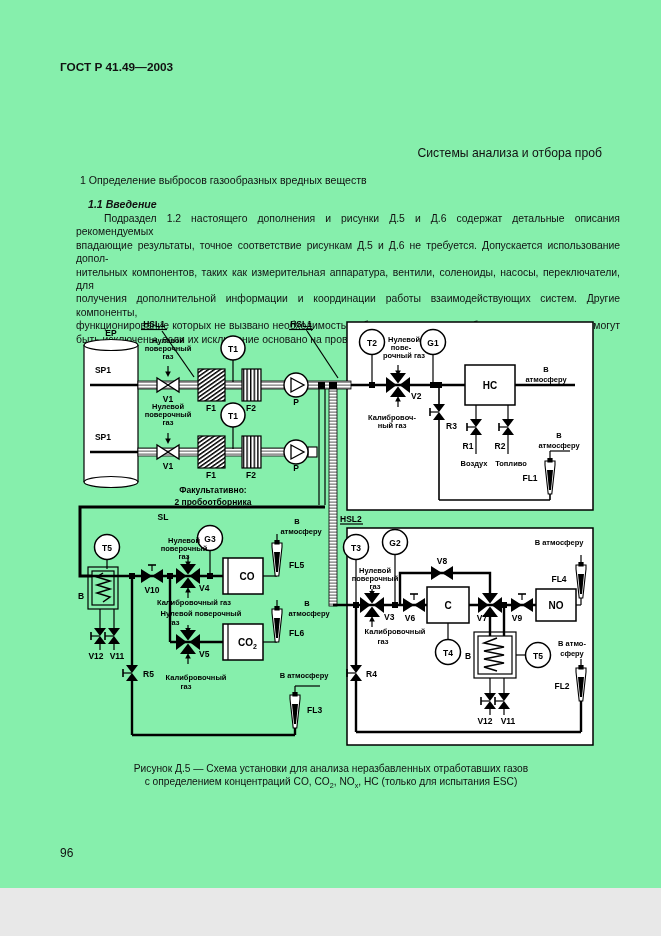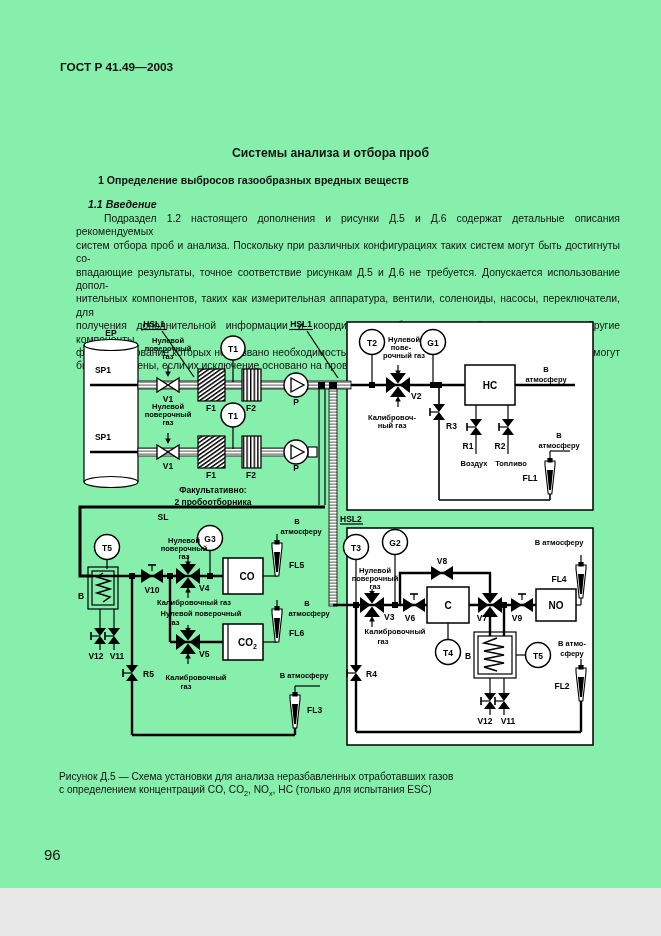--- a/index.html
+++ b/index.html
@@ -1,32 +1,32 @@
 <!DOCTYPE html>
 <html><head>
 <meta charset="utf-8">
 <style>
   html,body{margin:0;padding:0;background:#e8e8e8;}
   .page{position:relative;width:661px;height:888px;background:#86efac;overflow:hidden;
         font-family:"Liberation Sans", sans-serif;color:#111;}
   .hdr{position:absolute;left:60px;top:60px;font-size:11.8px;font-weight:bold;}
   .supp{position:absolute;left:59px;top:95px;width:543px;text-align:center;
         font-size:10.8px;font-weight:bold;line-height:13px;}
-  .ttl{position:absolute;left:59px;top:146px;width:543px;text-align:center;
-       font-size:12.2px;font-weight:bold;}
-  .h1{position:absolute;left:98px;top:174px;font-size:10.6px;font-weight:bold;}
+  .ttl{position:absolute;left:59px;top:146px;width:543px;text-align:right;
+       font-size:12.2px;font-weight:normal;}
+  .h1{position:absolute;left:80px;top:174px;font-size:10.6px;font-weight:normal;}
   .h2{position:absolute;left:88px;top:198px;font-size:10.6px;font-weight:bold;font-style:italic;}
   .para{position:absolute;left:76px;top:212px;width:544px;font-size:10.4px;line-height:13.4px;}
   .para .ln{text-align:justify;text-align-last:justify;white-space:normal;}
   .para .ln.first{text-indent:28px;}
   .para .ln.last{text-align-last:left;}
-  .cap{position:absolute;left:59px;top:762px;width:544px;
-       font-size:10.2px;line-height:13.2px;margin-top:8px;}
+  .cap{position:absolute;left:59px;top:762px;width:544px;text-align:center;
+       font-size:10.2px;line-height:13.2px;}
   .cap sub{font-size:7.2px;}
-  .pnum{position:absolute;left:44px;top:846px;font-size:15px;}
+  .pnum{position:absolute;left:60px;top:846px;font-size:12px;}
   svg{position:absolute;left:70px;top:312px;}
   svg text{font-family:"Liberation Sans", sans-serif;fill:#000;}
   .w{font-size:7.5px;font-weight:bold;}
   .id{font-size:8.5px;font-weight:bold;}
   .bx{font-size:10px;font-weight:bold;}
   .p2{stroke:#000;stroke-width:2.4;fill:none;}
   .p3{stroke:#000;stroke-width:3;fill:none;}
   .p1{stroke:#000;stroke-width:1.2;fill:none;}
   .p15{stroke:#000;stroke-width:1.6;fill:none;}
   .bo{fill:#fff;stroke:#000;stroke-width:1.5;}
@@ -37,21 +37,20 @@
 
 <div class="page">
 
   <div class="hdr">ГОСТ Р 41.49—2003</div>
   <div class="ttl">Системы анализа и отбора проб</div>
   <div class="h1">1 Определение выбросов газообразных вредных веществ</div>
   <div class="h2">1.1 Введение</div>
 
   <div class="para">
     <div class="ln first">Подраздел 1.2 настоящего дополнения и рисунки Д.5 и Д.6 содержат детальные описания рекомендуемых</div>
-    <div class="ln">систем отбора проб и анализа. Поскольку при различных конфигурациях таких систем могут быть достигнуты со-</div>
     <div class="ln">впадающие результаты, точное соответствие рисункам Д.5 и Д.6 не требуется. Допускается использование допол-</div>
     <div class="ln">нительных компонентов, таких как измерительная аппаратура, вентили, соленоиды, насосы, переключатели, для</div>
     <div class="ln">получения дополнительной информации и координации работы взаимодействующих систем. Другие компоненты,</div>
     <div class="ln">функционирование которых не вызвано необходимостью обеспечить точность работы отдельных систем, могут</div>
     <div class="ln last">быть исключены, если их исключение основано на проверенной инженерной практике.</div>
   </div>
 
   <svg width="558" height="450" viewBox="0 0 558 450">
     <defs>
       <pattern id="ph" width="3" height="3" patternUnits="userSpaceOnUse">

